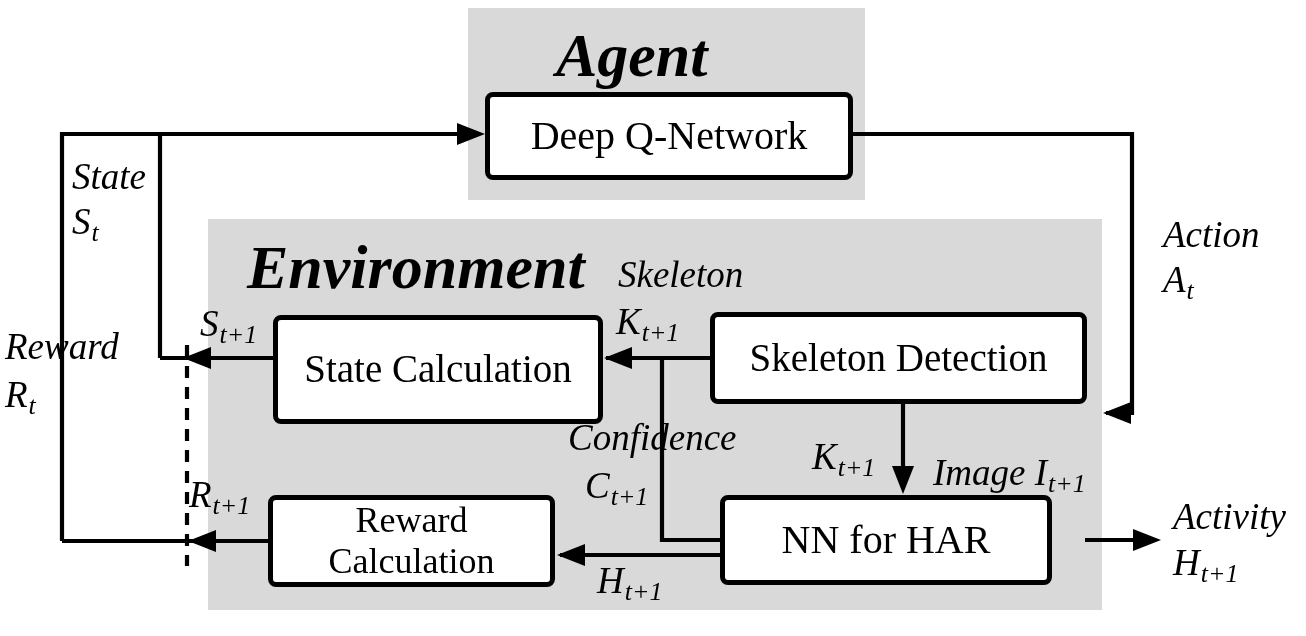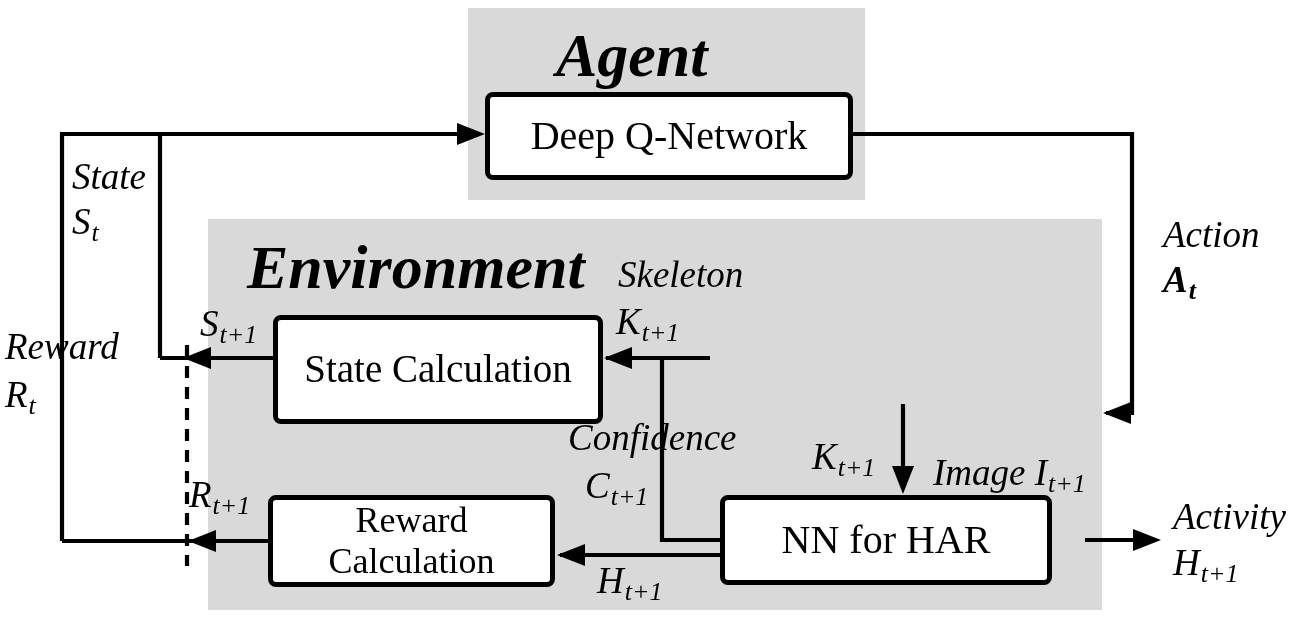--- a/index.html
+++ b/index.html
@@ -119,20 +119,23 @@
   <div class="panel-title" style="left:247px; top:236px;">Environment</div>
 
   <div class="node" style="left:485px; top:92px; width:368px; height:88px; font-size:40px;">
     <span>Deep Q-Network</span>
   </div>
 
   <div class="node" style="left:273px; top:315px; width:330px; height:109px;">
     <span>State Calculation</span>
   </div>
 
+  <div class="node" style="left:710px; top:312px; width:377px; height:92px;">
+    <span>Skeleton Detection</span>
+  </div>
 
   <div class="node" style="left:268px; top:495px; width:287px; height:92px; font-size:36px; line-height:1.15;">
     <span>Reward</span>
     <span>Calculation</span>
   </div>
 
   <div class="node" style="left:720px; top:495px; width:332px; height:90px; font-size:40px;">
     <span>NN for HAR</span>
   </div>
 
@@ -179,21 +182,21 @@
   <div class="edge-label" style="left:812px; top:438px;">
     <span>K</span><span class="sub">t+1</span>
   </div>
   <div class="edge-label" style="left:933px; top:454px;">
     <span>Image</span>&nbsp;<span>I</span><span class="sub">t+1</span>
   </div>
 
   <div class="edge-label" style="left:1163px; top:216px;">
     <span>Action</span>
   </div>
-  <div class="edge-label" style="left:1163px; top:261px;font-weight:bold;">
+  <div class="edge-label" style="left:1163px; top:261px;">
     <span>A</span><span class="sub">t</span>
   </div>
 
   <div class="edge-label" style="left:1173px; top:498px;">
     <span>Activity</span>
   </div>
   <div class="edge-label" style="left:1173px; top:544px;">
     <span>H</span><span class="sub">t+1</span>
   </div>
 

